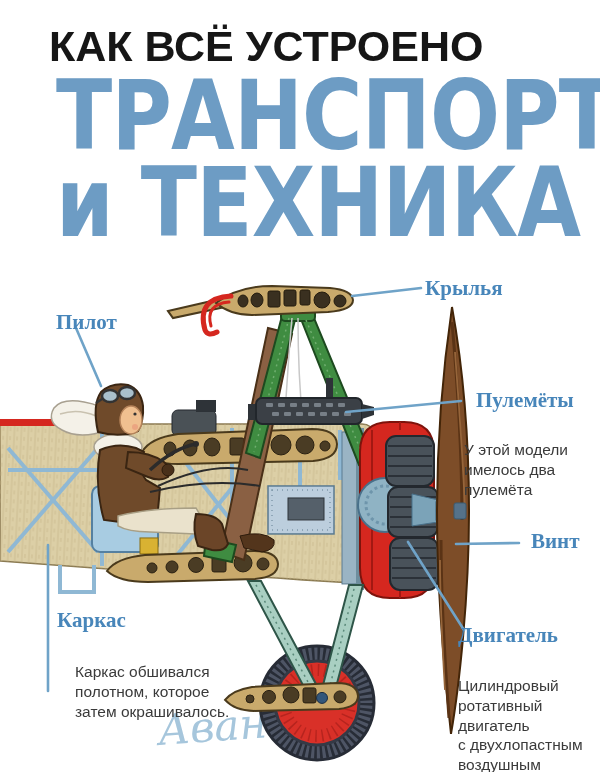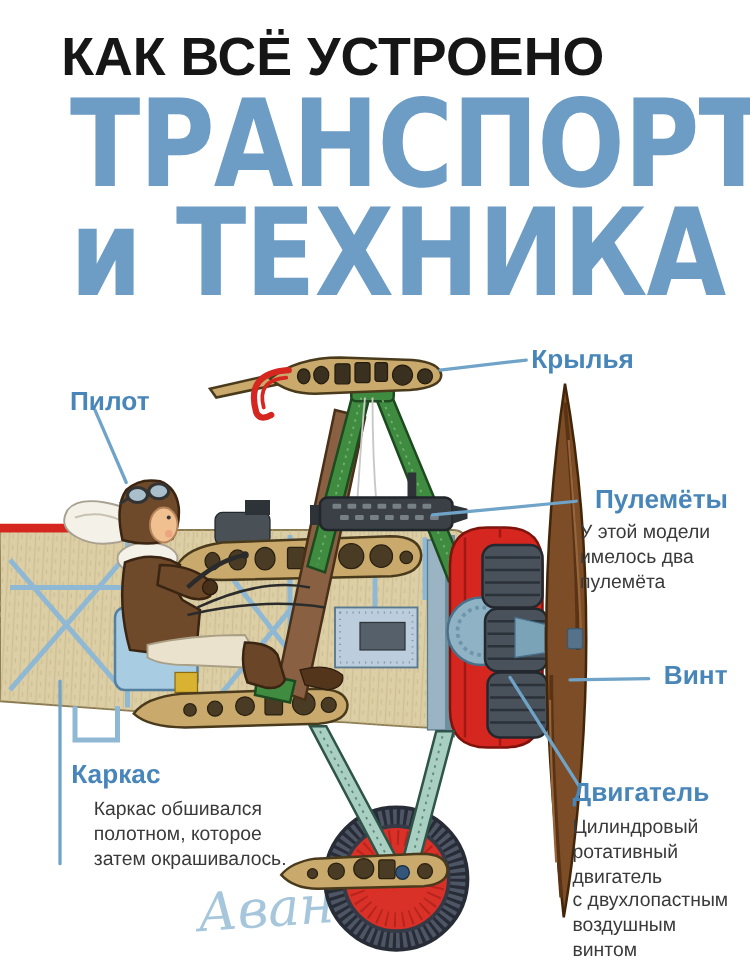--- a/index.html
+++ b/index.html
@@ -3,24 +3,24 @@
 <meta charset="utf-8">
 <style>
   html,body{margin:0;padding:0;background:#fff;}
   .page{position:relative;width:600px;height:772px;background:#ffffff;overflow:hidden;
         font-family:"Liberation Sans",sans-serif;}
   .series-title{position:absolute;left:49px;top:22px;font-size:43px;font-weight:700;
         color:#161616;letter-spacing:0px;white-space:nowrap;}
   .book-title{position:absolute;left:56px;top:72px;font-family:"DejaVu Sans",sans-serif;
         font-weight:700;font-size:97px;line-height:0.9;color:#6d9cc4;letter-spacing:-1px;
         transform:scaleX(0.85);transform-origin:top left;white-space:nowrap;}
-  .part-label{position:absolute;font-family:Liberation Sans, sans-serif;font-weight:700;
+  .part-label{position:absolute;font-family:Liberation Serif, serif;font-weight:700;
         font-size:21px;color:#4886ba;white-space:nowrap;}
   .part-caption{position:absolute;font-size:15.5px;line-height:1.28;color:#3a3a3a;
-        white-space:pre-line;}
+        white-space:pre-line;margin-top:24px;}
   .publisher-logo{position:absolute;left:158px;top:700px;font-family:"DejaVu Serif",serif;
         font-style:italic;font-size:42px;color:#a6c6dc;transform:rotate(-4deg);}
   .art{position:absolute;left:0;top:0;}
 </style>
 </head>
 <body>
 
 <div class="page">
 
   <div class="series-title">КАК ВСЁ УСТРОЕНО</div>

